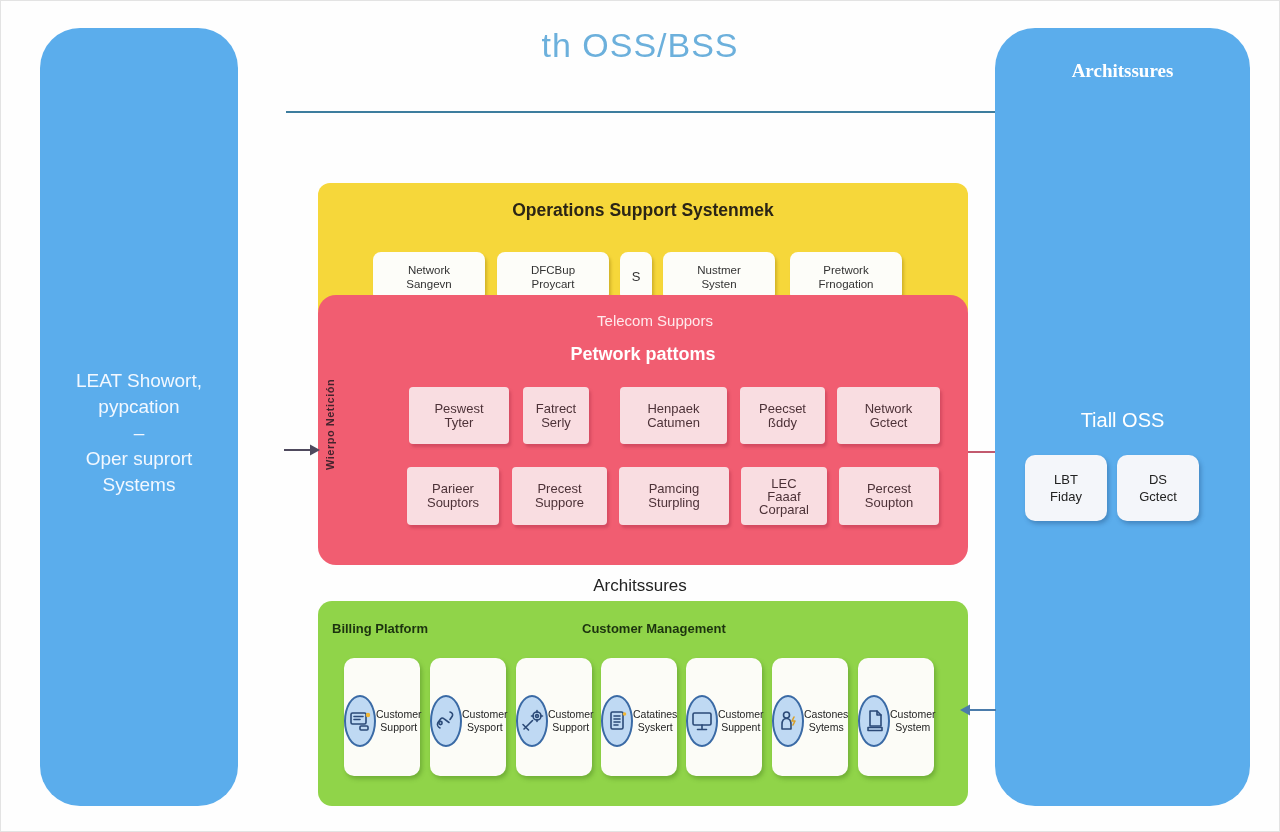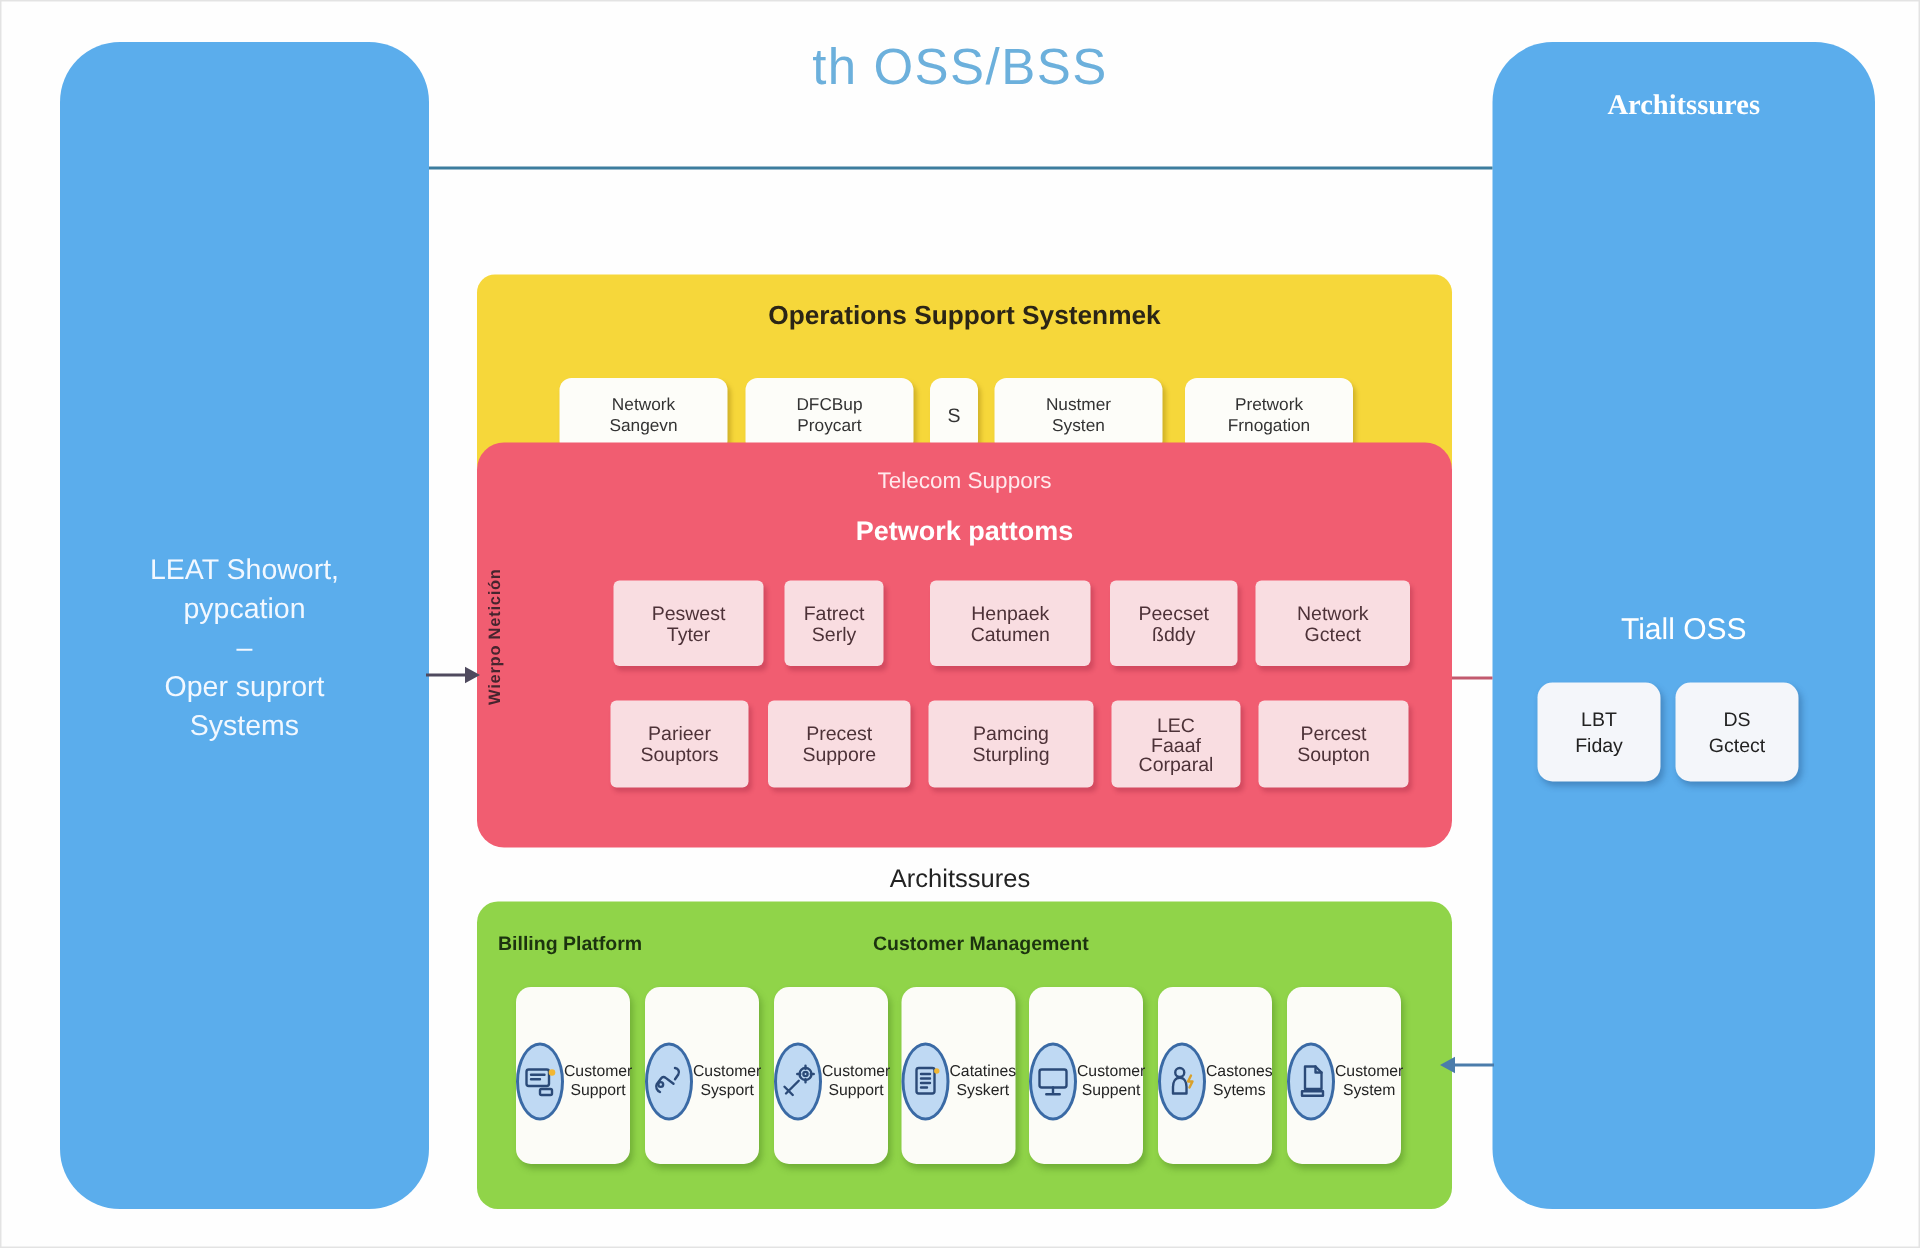--- a/index.html
+++ b/index.html
@@ -3,39 +3,39 @@
 <meta charset="utf-8">
 <style>
   html,body{margin:0;padding:0;background:#ffffff;font-family:"Liberation Sans",sans-serif;}
   .stage{position:relative;width:1280px;height:832px;background:#fefefe;overflow:hidden;box-shadow:inset 0 0 0 1px #e3e3e3;}
   .abs{position:absolute;}
   .pre{white-space:pre-line;}
   .center{display:flex;align-items:center;justify-content:center;text-align:center;}
 
   
   .side-panel{background:var(--panel-blue,#5badec);border-radius:40px;}
-  #left-panel{left:40px;top:28px;width:246px;height:778px;}
+  #left-panel{left:40px;top:28px;width:198px;height:778px;}
   #right-panel{left:995px;top:28px;width:255px;height:778px;}
   .panel-text{color:#f2f8ff;font-size:19px;line-height:26px;text-align:center;}
 
   
   #main-title{left:300px;top:26px;width:680px;text-align:center;font-size:34px;color:var(--title-blue,#6cb0dc);letter-spacing:1px;}
 
   
   .hline{height:2px;}
 
   
   #oss-box{left:318px;top:153px;width:650px;height:138px;background:var(--oss-yellow,#f6d73a);border-radius:12px;margin-top:30px;}
   #oss-title{left:0;top:17px;width:100%;text-align:center;font-size:17.5px;font-weight:600;color:#2b2516;}
   .oss-chip{top:69px;height:50px;background:#fdfdf9;border-radius:8px;box-shadow:2px 3px 3px rgba(140,110,10,.35);
             font-size:11.5px;line-height:14px;color:#333;}
 
   
   #telecom-box{left:318px;top:295px;width:650px;height:270px;background:var(--telecom-red,#f15d71);border-radius:18px;}
-  #telecom-title{left:0;top:17px;width:100%;text-align:center;font-size:15px;color:#ffe9ec;}
+  #telecom-title{left:0;top:17px;width:100%;text-align:center;font-size:15px;color:#ffe9ec;padding-left:12px;}
   #telecom-subtitle{left:0;top:49px;width:100%;text-align:center;font-size:18px;font-weight:600;color:#ffffff;}
   #telecom-side-label{left:6px;top:15px;height:160px;writing-mode:vertical-rl;transform:rotate(180deg);
       font-size:11px;font-weight:700;color:#46242e;letter-spacing:.5px;display:flex;align-items:center;}
   .pink-chip{background:var(--telecom-card-pink,#f9dde1);border-radius:4px;box-shadow:2px 3px 3px rgba(150,35,60,.32);
              font-size:13px;line-height:14px;color:#4d3238;margin-left:34px;}
   .row1{top:92px;height:57px;}
   .row2{top:172px;height:58px;}
 
   
   #divider-label{left:300px;top:576px;width:680px;text-align:center;font-size:17px;color:#232323;}

